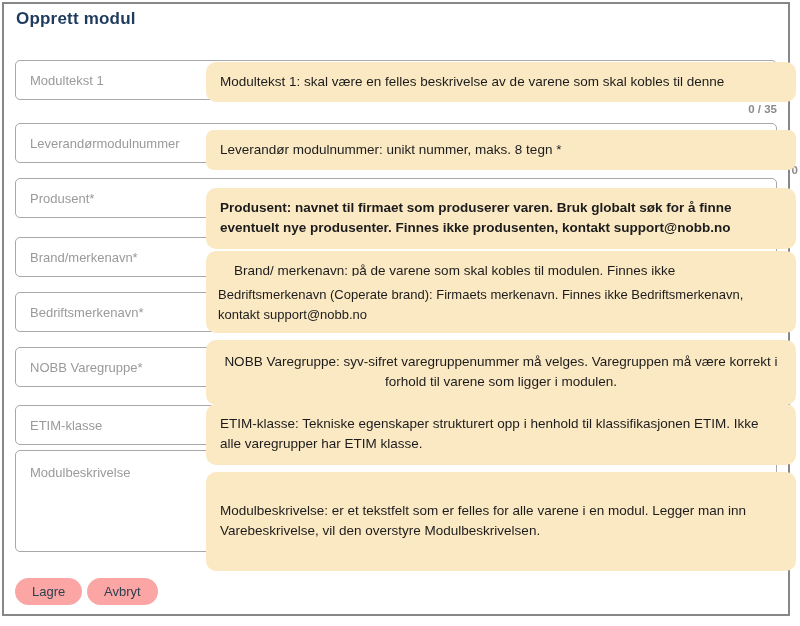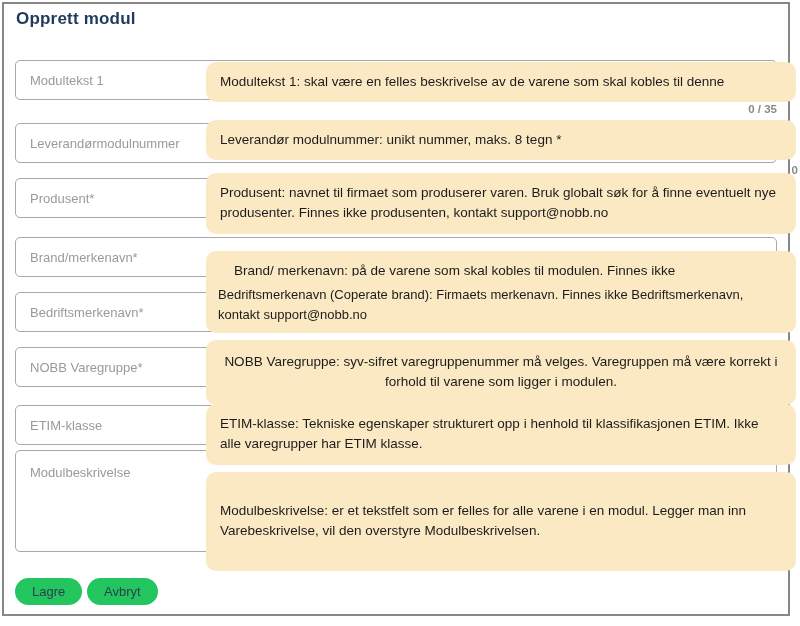--- a/index.html
+++ b/index.html
@@ -18,34 +18,34 @@
   .field::placeholder{color:#9a9a9a;opacity:1;}
   textarea.field{resize:none;padding-top:14px;line-height:1.3;}
 
   #f1{top:60px;}  #f2{top:123px;} #f3{top:178px;} #f4{top:237px;}
   #f5{top:292px;} #f6{top:347px;} #f7{top:405px;}
   #f8{top:450px;height:102px;}
 
   .tooltip{position:absolute;left:182px;width:590px;box-sizing:border-box;
            background:#fbe9c4;border-radius:10px;color:#1c1c1c;
            font-size:13.5px;line-height:1.5;padding:10px 14px;z-index:3;margin-left:24px;}
-  #t1{top:62px;}  #t2{top:120px;} #t3{top:173px;} #t4{top:251px;padding-left:28px;}
+  #t1{top:62px;}  #t2{top:130px;border-radius:8px;} #t3{top:188px;font-weight:bold;} #t4{top:251px;padding-left:28px;}
   #t5{top:276px;font-size:13px;padding:9px 12px;}
   #t6{top:340px;padding:12px 14px;text-align:center;}
   #t7{top:404px;}
   #t8{top:472px;padding:29px 14px;}
 
   .counter{position:absolute;width:120px;text-align:right;font-size:11.5px;
            color:#8a8a8a;z-index:2;font-weight:bold;}
   #c1{left:657px;top:103px;}
   #c2{left:694px;top:164px;}
   #c8{left:657px;top:556px;}
 
   .btn{position:absolute;top:578px;height:27px;border:none;border-radius:14px;
-       background:#22c55e;color:#2e3f50;font-size:13px;padding:0 17px;
+       background:#fca5a5;color:#2e3f50;font-size:13px;padding:0 17px;
        font-family:"Liberation Sans",sans-serif;cursor:pointer;}
   #btn-save{left:15px;}
   #btn-cancel{left:87px;}
 </style>
 </head>
 <body>
 
 <div class="frame"></div>
 
 <div class="title">Opprett modul</div>

